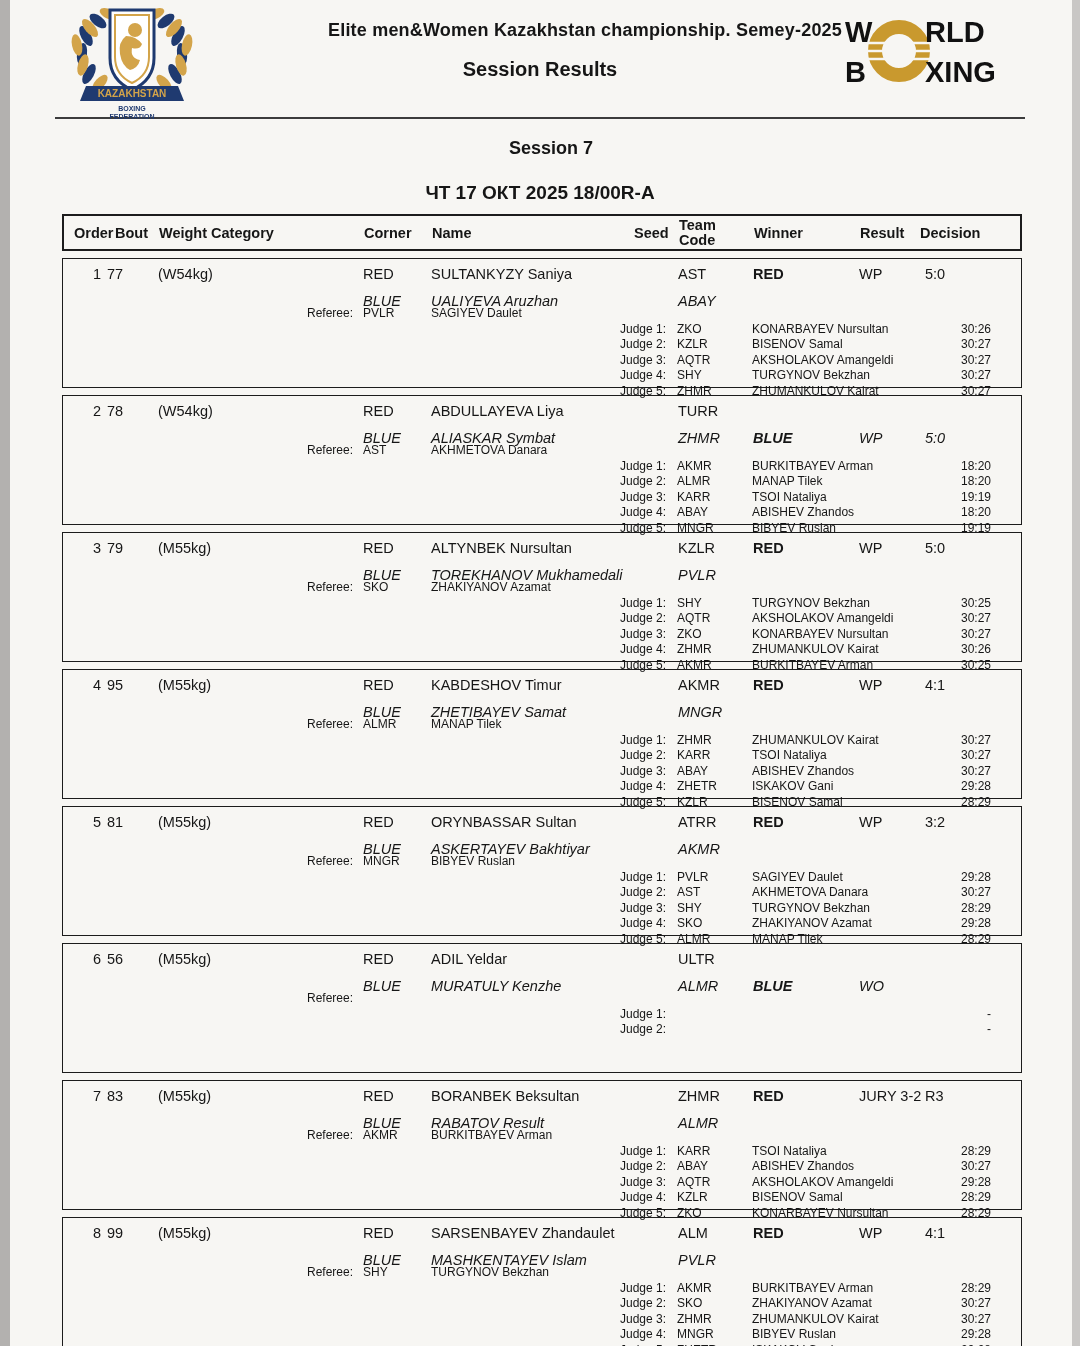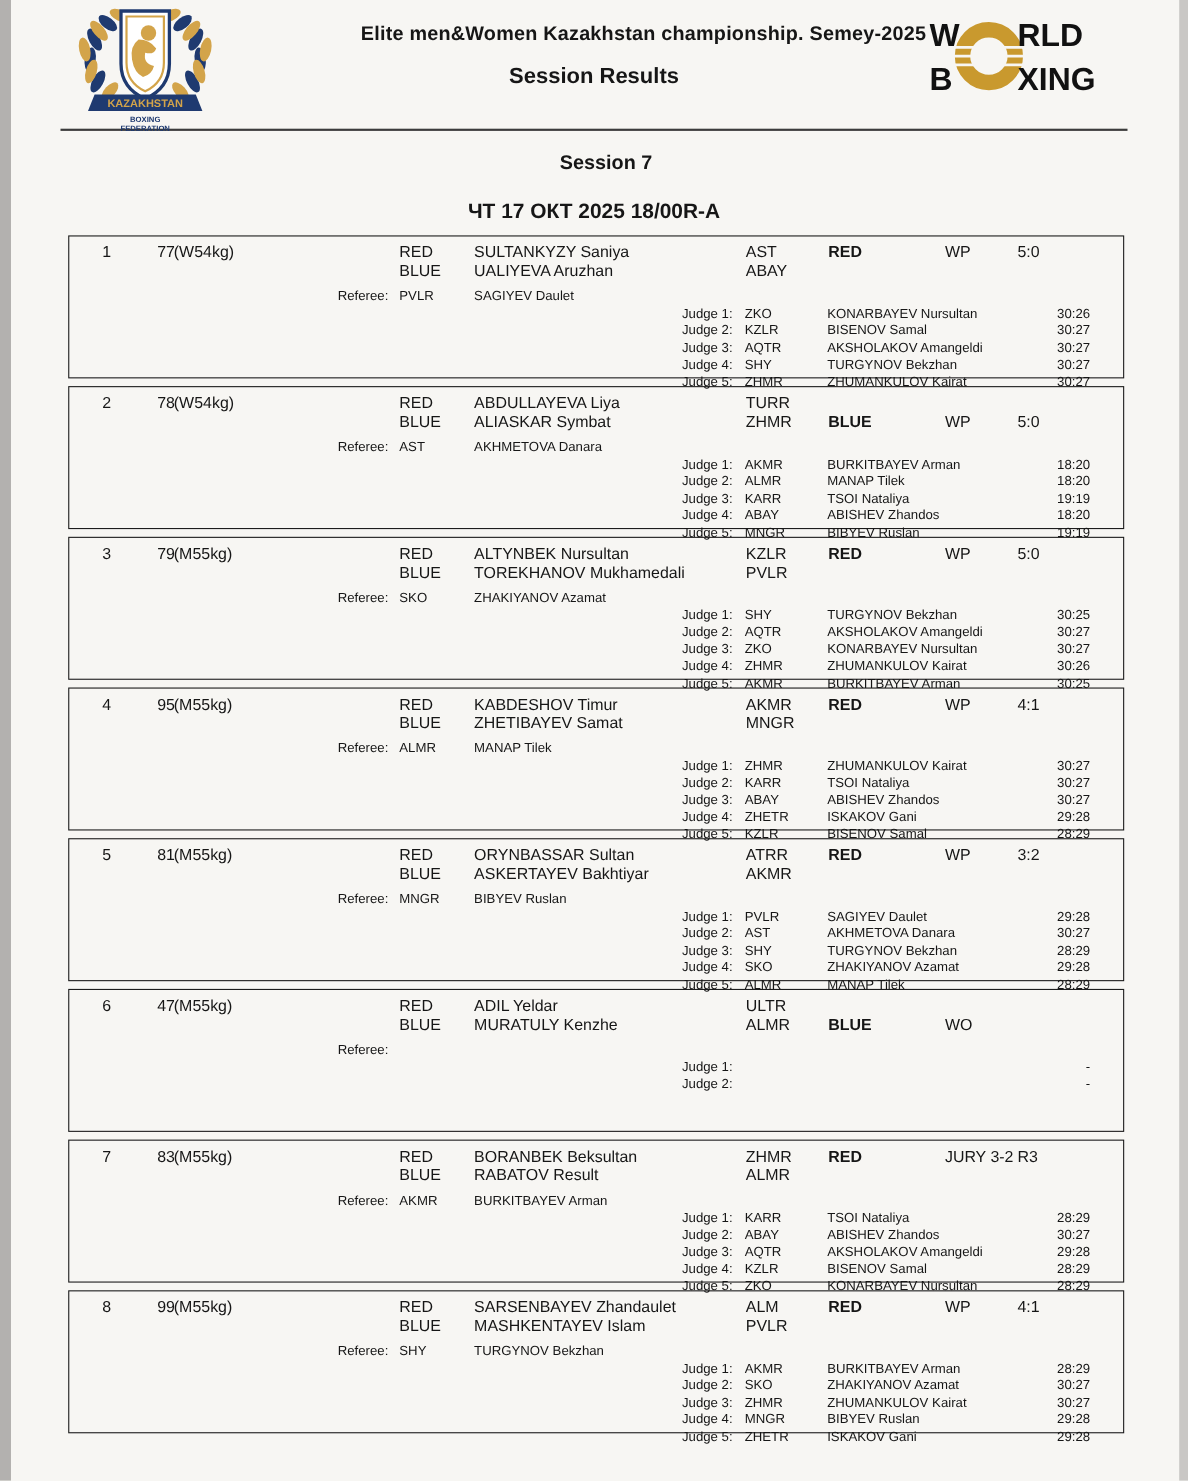--- a/index.html
+++ b/index.html
@@ -31,23 +31,23 @@
   .thead span { position:absolute; font-weight:bold; font-size:14.5px; top:50%;
                 transform:translateY(-50%); white-space:pre-line; line-height:15px; }
   .h-order{left:10px;} .h-bout{left:51px;} .h-weight{left:95px;} .h-corner{left:300px;}
   .h-name{left:368px;} .h-seed{left:570px;} .h-team{left:615px;} .h-winner{left:690px;}
   .h-result{left:796px;} .h-decision{left:856px;}
 
   .bout { position:relative; height:130px; border:1.5px solid #1c1c1c; margin-bottom:7px;
           font-size:14.5px; }
   .c { position:absolute; white-space:nowrap; }
   .line-red  { position:absolute; top:7px;  left:0; width:100%; height:18px; }
-  .line-blue { position:absolute; top:24px; left:0; width:100%; height:18px; }
+  .line-blue { position:absolute; top:34px; left:0; width:100%; height:18px;font-style:italic; }
   .c-order { left:14px; width:40px; text-align:center; }
-  .c-bout  { left:60px; width:36px; text-align:right; }
+  .c-bout  { left:44px; width:36px; text-align:left; }
   .c-weight{ left:95px; }
   .c-corner{ left:300px; }
   .c-name  { left:368px; }
   .c-team  { left:615px; }
   .c-winner{ left:690px; font-weight:bold; }
   .c-result{ left:796px; }
   .c-decision{ left:862px; }
 
   .officials { position:absolute; top:47px; left:0; width:100%; font-size:12px; }
   .ref-row { position:relative; height:15.5px; }
@@ -122,20 +122,33 @@
   </g>
 </svg>
 
 <div class="title">Elite men&amp;Women Kazakhstan championship. Semey-2025</div>
 <div class="subtitle">Session Results</div>
 <div class="rule"></div>
 <div class="session">Session 7</div>
 <div class="datetime">ЧТ 17 ОКТ 2025  18/00R-A</div>
 
 <div class="table">
+  <div class="thead">
+    <span class="h-order">Order</span>
+    <span class="h-bout">Bout</span>
+    <span class="h-weight">Weight Category</span>
+    <span class="h-corner">Corner</span>
+    <span class="h-name">Name</span>
+    <span class="h-seed">Seed</span>
+    <span class="h-team">Team
+Code</span>
+    <span class="h-winner">Winner</span>
+    <span class="h-result">Result</span>
+    <span class="h-decision">Decision</span>
+  </div>
   <div id="bouts">
   <div class="bout">
     <div class="line-red">
       <span class="c c-order">1</span>
       <span class="c c-bout">77</span>
       <span class="c c-weight">(W54kg)</span>
       <span class="c c-corner">RED</span>
       <span class="c c-name">SULTANKYZY Saniya</span>
       <span class="c c-team">AST</span>
       <span class="c c-winner">RED</span>
@@ -451,21 +464,21 @@
     <span class="c o-name">MANAP Tilek</span>
     <span class="c o-score">28:29</span>
   </div>
 </div>
     </div>
   </div>
 
   <div class="bout">
     <div class="line-red">
       <span class="c c-order">6</span>
-      <span class="c c-bout">47</span>
+      <span class="c c-bout">56</span>
       <span class="c c-weight">(M55kg)</span>
       <span class="c c-corner">RED</span>
       <span class="c c-name">ADIL Yeldar</span>
       <span class="c c-team">ULTR</span>
       <span class="c c-winner"></span>
       <span class="c c-result"></span>
       <span class="c c-decision"></span>
     </div>
     <div class="line-blue">
       <span class="c c-corner">BLUE</span>

